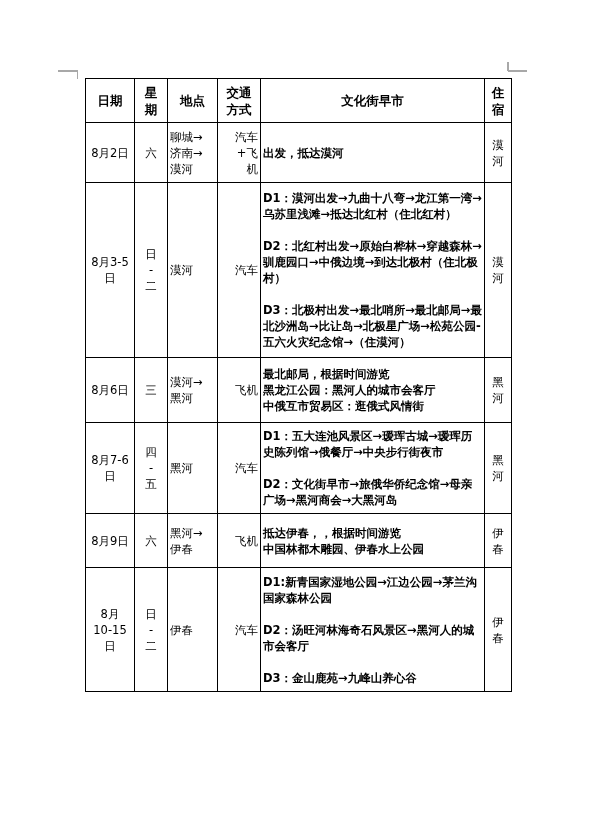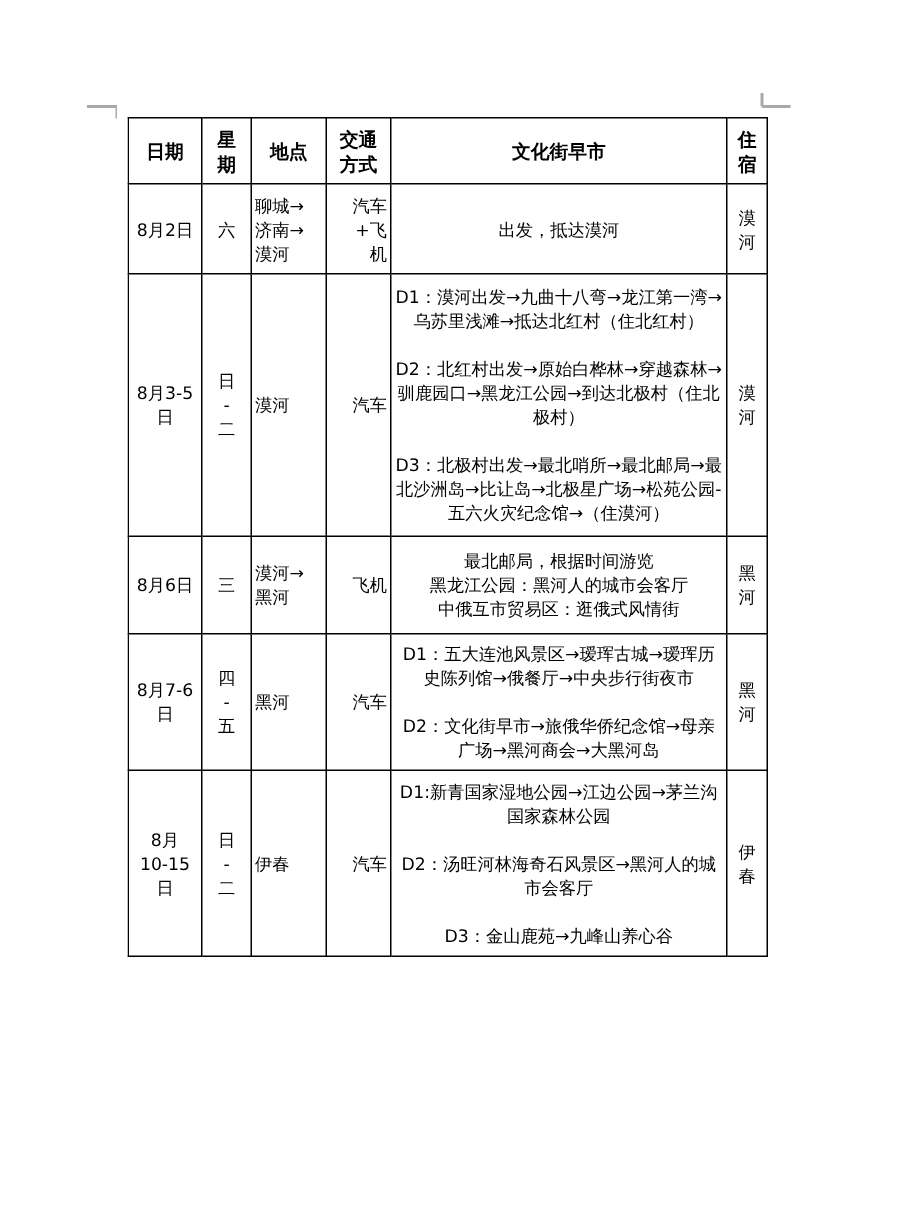--- a/index.html
+++ b/index.html
@@ -15,21 +15,21 @@
   .itinerary th,.itinerary td{
     border:1.5px solid #000;white-space:pre-line;overflow:hidden;
     vertical-align:middle;padding:1px 2px;
   }
   .itinerary th{font-size:12.5px;font-weight:bold;text-align:center;line-height:17px;}
   .itinerary td{font-size:11.5px;line-height:16px;}
   .c-date{text-align:center;padding:1px 1px;}
   .c-week{text-align:center;}
   .c-loc{text-align:left;}
   .c-trans{text-align:right;}
-  .c-act{text-align:center;padding:2px 4px;}
+  .c-act{text-align:left;padding:2px 4px;font-weight:bold;}
   .c-stay{text-align:center;}
   
   .status-strip{
     position:absolute;left:46px;top:744px;width:539px;height:9px;
     background:#dbe8f8;border-top:1px solid #8fb0d9;box-sizing:border-box;
   }
   .frag{position:absolute;}
   .f-navy{background:#2c4f9e;}
   .f-outline{border:1.5px solid #2c4f9e;background:transparent;box-sizing:border-box;}
   .f-orange{background:#e2813f;}
@@ -84,21 +84,21 @@
       <tr style="height:175px;">
         <td class="c-date">8月3-5
 日</td>
         <td class="c-week">日
 -
 二</td>
         <td class="c-loc">漠河</td>
         <td class="c-trans">汽车</td>
         <td class="c-act">D1：漠河出发→九曲十八弯→龙江第一湾→乌苏里浅滩→抵达北红村（住北红村）
 
-D2：北红村出发→原始白桦林→穿越森林→驯鹿园口→黑龙江公园→到达北极村（住北极村）
+D2：北红村出发→原始白桦林→穿越森林→驯鹿园口→中俄边境→到达北极村（住北极村）
 
 D3：北极村出发→最北哨所→最北邮局→最北沙洲岛→比让岛→北极星广场→松苑公园-五六火灾纪念馆→（住漠河）</td>
         <td class="c-stay">漠
 河</td>
       </tr>
       <tr style="height:65px;">
         <td class="c-date">8月6日</td>
         <td class="c-week">三</td>
         <td class="c-loc">漠河→
 黑河</td>
@@ -115,20 +115,31 @@
         <td class="c-week">四
 -
 五</td>
         <td class="c-loc">黑河</td>
         <td class="c-trans">汽车</td>
         <td class="c-act">D1：五大连池风景区→瑷珲古城→瑷珲历史陈列馆→俄餐厅→中央步行街夜市
 
 D2：文化街早市→旅俄华侨纪念馆→母亲广场→黑河商会→大黑河岛</td>
         <td class="c-stay">黑
 河</td>
+      </tr>
+      <tr style="height:54px;">
+        <td class="c-date">8月9日</td>
+        <td class="c-week">六</td>
+        <td class="c-loc">黑河→
+伊春</td>
+        <td class="c-trans">飞机</td>
+        <td class="c-act">抵达伊春，，根据时间游览
+中国林都木雕园、伊春水上公园</td>
+        <td class="c-stay">伊
+春</td>
       </tr>
       <tr style="height:124px;">
         <td class="c-date">8月
 10-15
 日</td>
         <td class="c-week">日
 -
 二</td>
         <td class="c-loc">伊春</td>
         <td class="c-trans">汽车</td>

